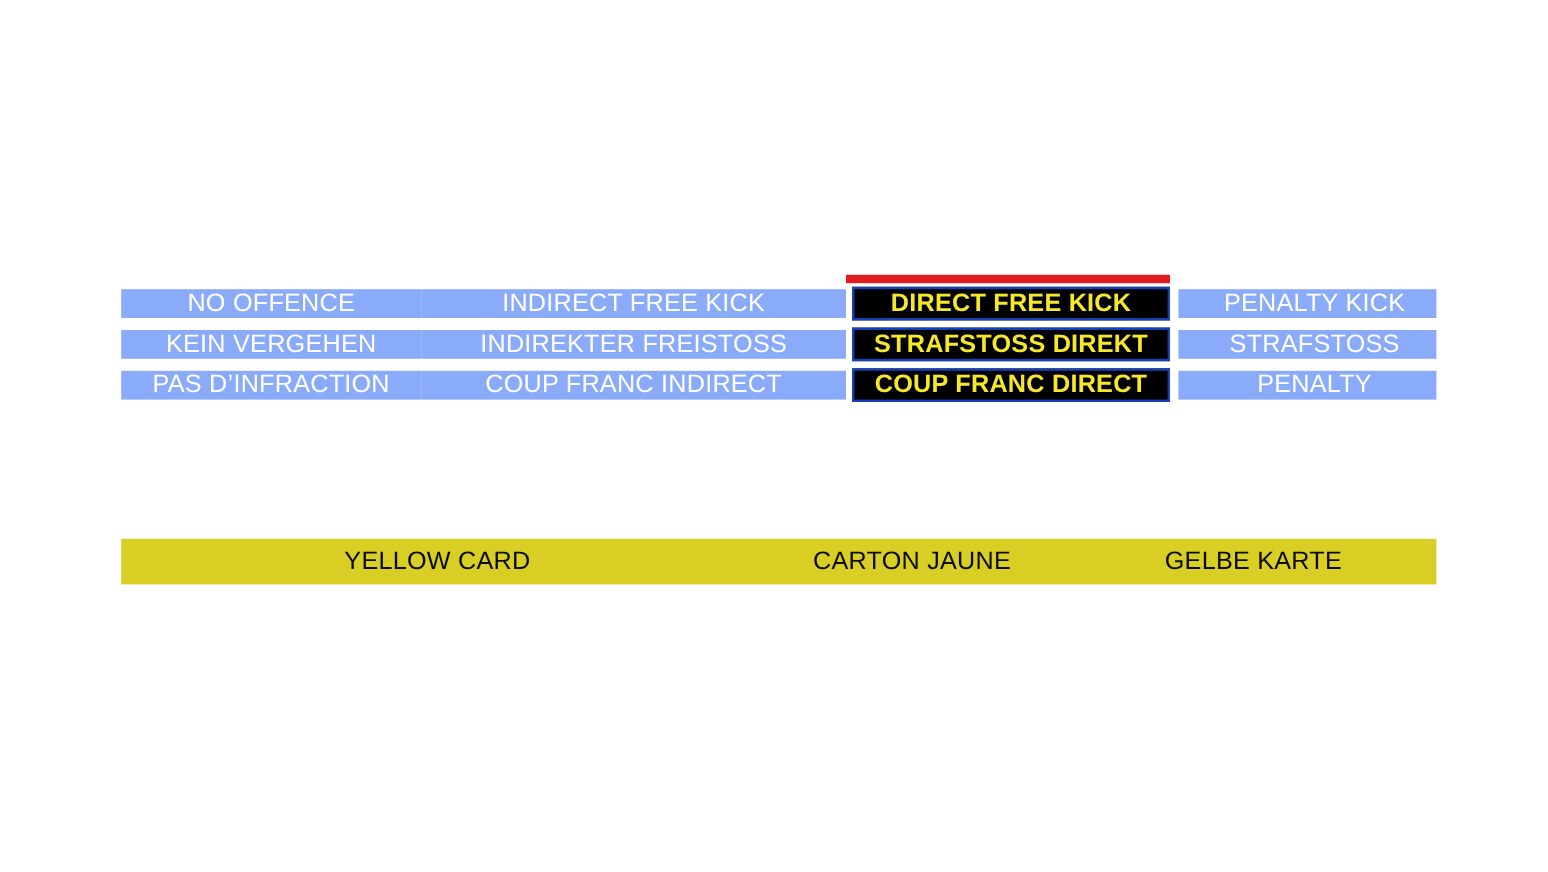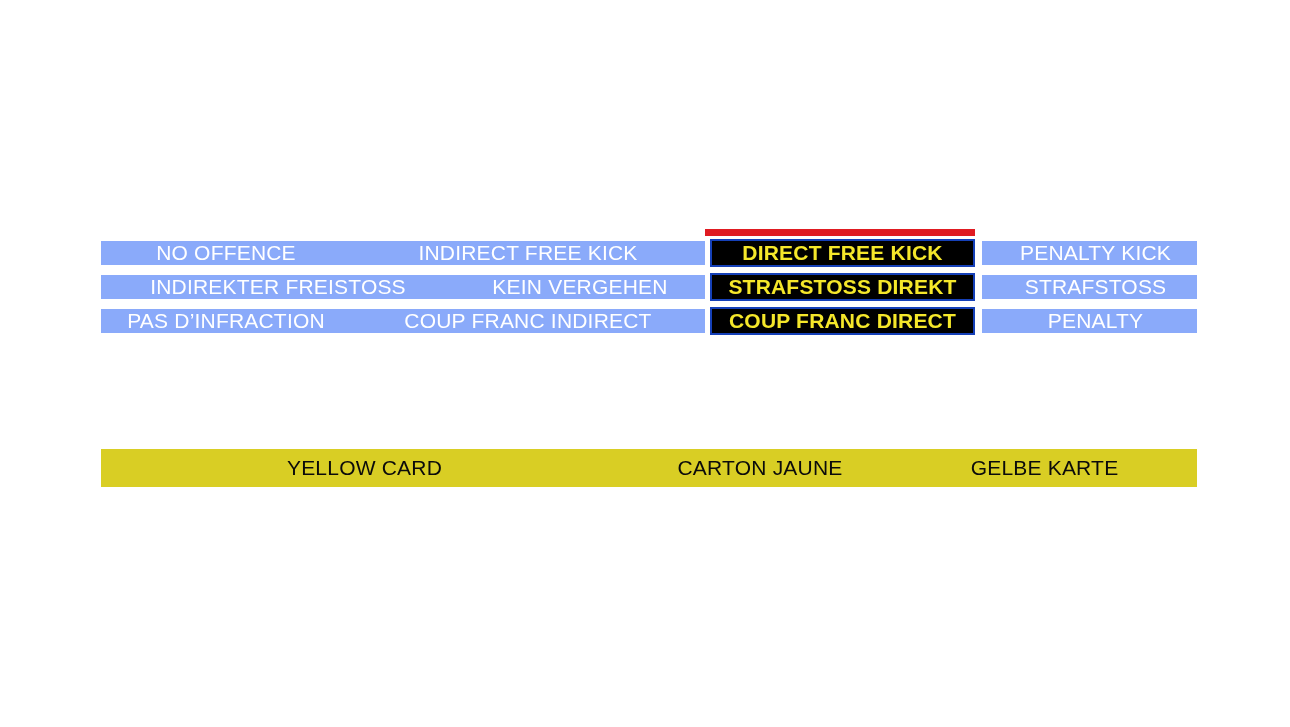--- a/index.html
+++ b/index.html
@@ -119,22 +119,22 @@
     <div class="scale-row">
       <div class="cell light cell-no-offence">NO OFFENCE</div>
       <div class="cell light cell-indirect">INDIRECT FREE KICK</div>
       <div class="gap-small"></div>
       <div class="cell cell-direct">DIRECT FREE KICK</div>
       <div class="gap-small2"></div>
       <div class="cell light cell-penalty">PENALTY KICK</div>
     </div>
 
     <div class="scale-row">
+      <div class="cell light cell-no-offence">KEIN VERGEHEN</div>
       <div class="cell light cell-indirect">INDIREKTER FREISTOSS</div>
-      <div class="cell light cell-no-offence">KEIN VERGEHEN</div>
       <div class="gap-small"></div>
       <div class="cell cell-direct">STRAFSTOSS DIREKT</div>
       <div class="gap-small2"></div>
       <div class="cell light cell-penalty">STRAFSTOSS</div>
     </div>
 
     <div class="scale-row">
       <div class="cell light cell-no-offence">PAS D’INFRACTION</div>
       <div class="cell light cell-indirect">COUP FRANC INDIRECT</div>
       <div class="gap-small"></div>

